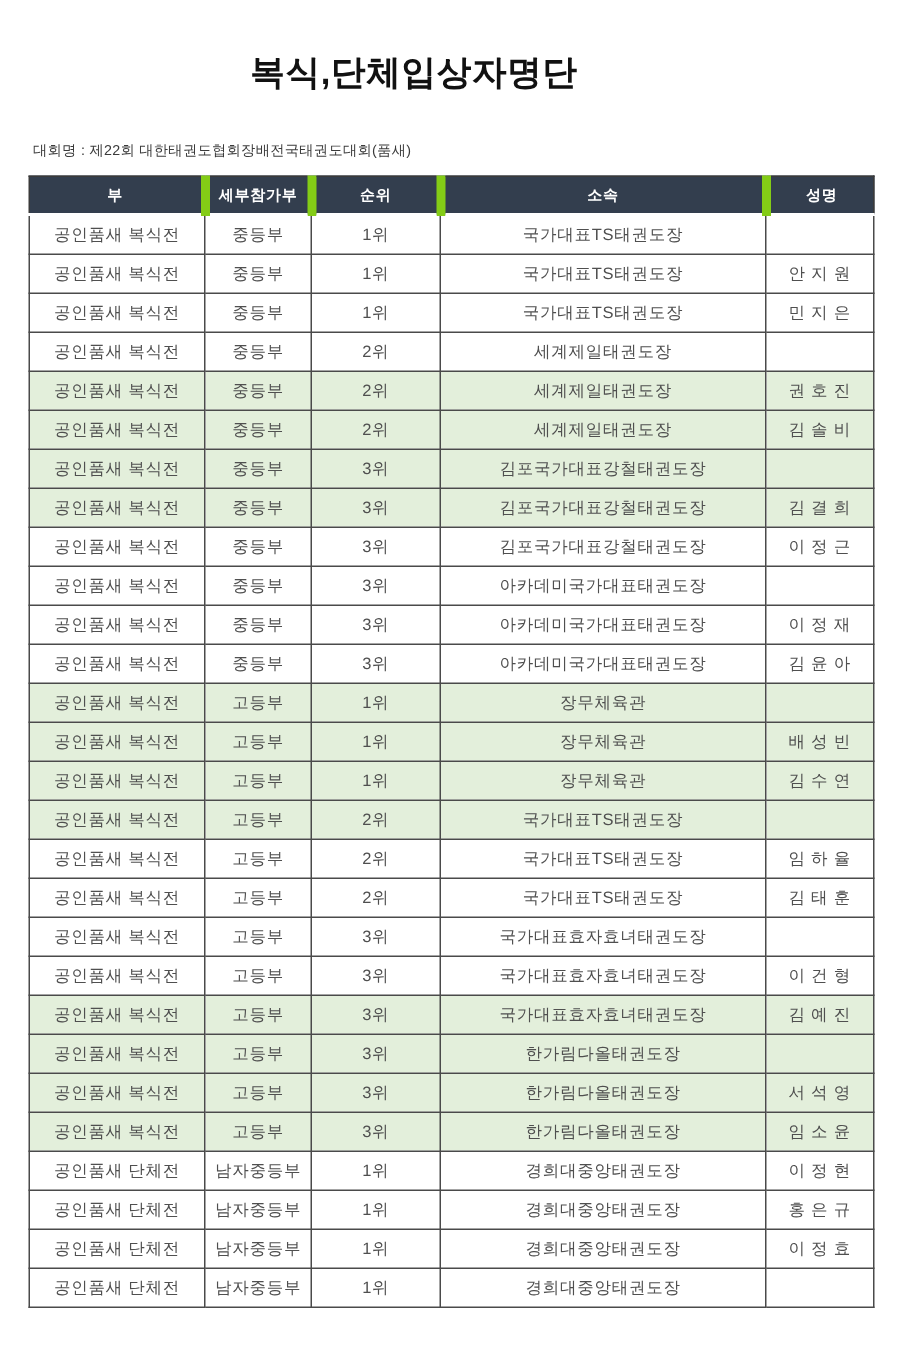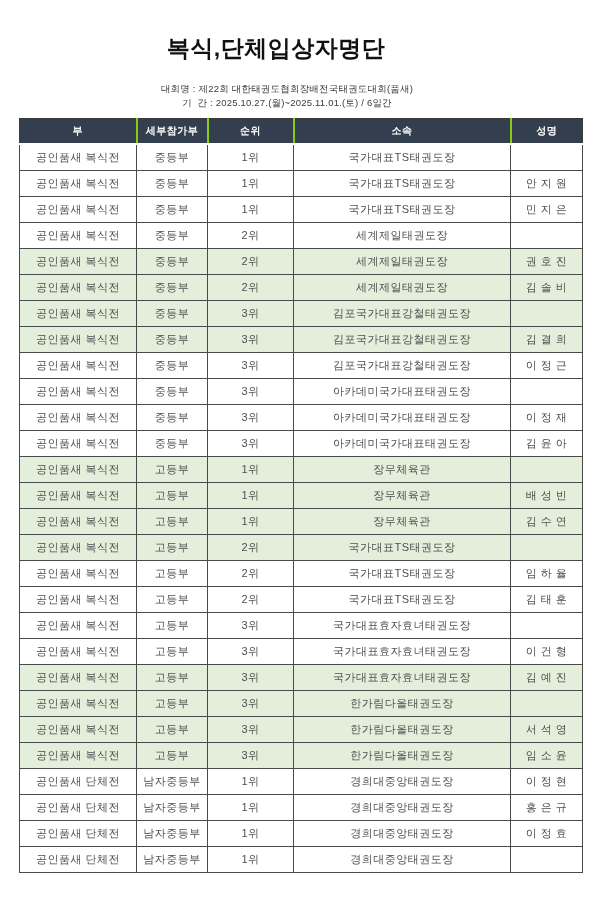--- a/index.html
+++ b/index.html
@@ -14,42 +14,41 @@
     padding-top: 34px;
     text-align: center;
     font-size: 23px;
     font-weight: bold;
     color: #111111;
     letter-spacing: 0.5px;
     line-height: 28px;
   }
 
   .meta {
-    margin: 20px 0 0 22px;
+    margin: 32px 0 0 22px;
     font-size: 9.5px;
     line-height: 13.5px;
     color: #3b3b3b;
-    text-align: center;
   }
   .meta div { white-space: pre; letter-spacing: 0.2px; }
 
   table.results {
     margin: 9px 0 0 19px;
     width: 563px;
     border-collapse: collapse;
     table-layout: fixed;
     border: 1px solid #3a3a3a;
   }
   thead th {
     background: var(--header-bg, #333e4e);
     color: #ffffff;
     font-size: 10px;
     font-weight: bold;
     height: 24px;
-    border-left: 2px solid #84cc16;
+    border-left: 6px solid #84cc16;
     border-bottom: 2px solid #ffffff;
     letter-spacing: 0.5px;
     text-align: center;
     vertical-align: middle;
     padding: 0;
   }
   thead th:first-child { border-left: none; }
   tbody td {
     border: 1px solid #4a4a4a;
     height: 25px;
@@ -66,21 +65,20 @@
 </style>
 </head>
 <body>
 
 <div class="page">
 
   <div class="title">복식,단체입상자명단</div>
 
   <div class="meta">
     <div>대회명 : 제22회 대한태권도협회장배전국태권도대회(품새)</div>
-    <div>기  간 : 2025.10.27.(월)~2025.11.01.(토) / 6일간</div>
   </div>
 
   <table class="results">
     <colgroup>
         <col style="width: 117px;">
         <col style="width: 71px;">
         <col style="width: 86px;">
         <col style="width: 217px;">
         <col style="width: 72px;">
       </colgroup>

